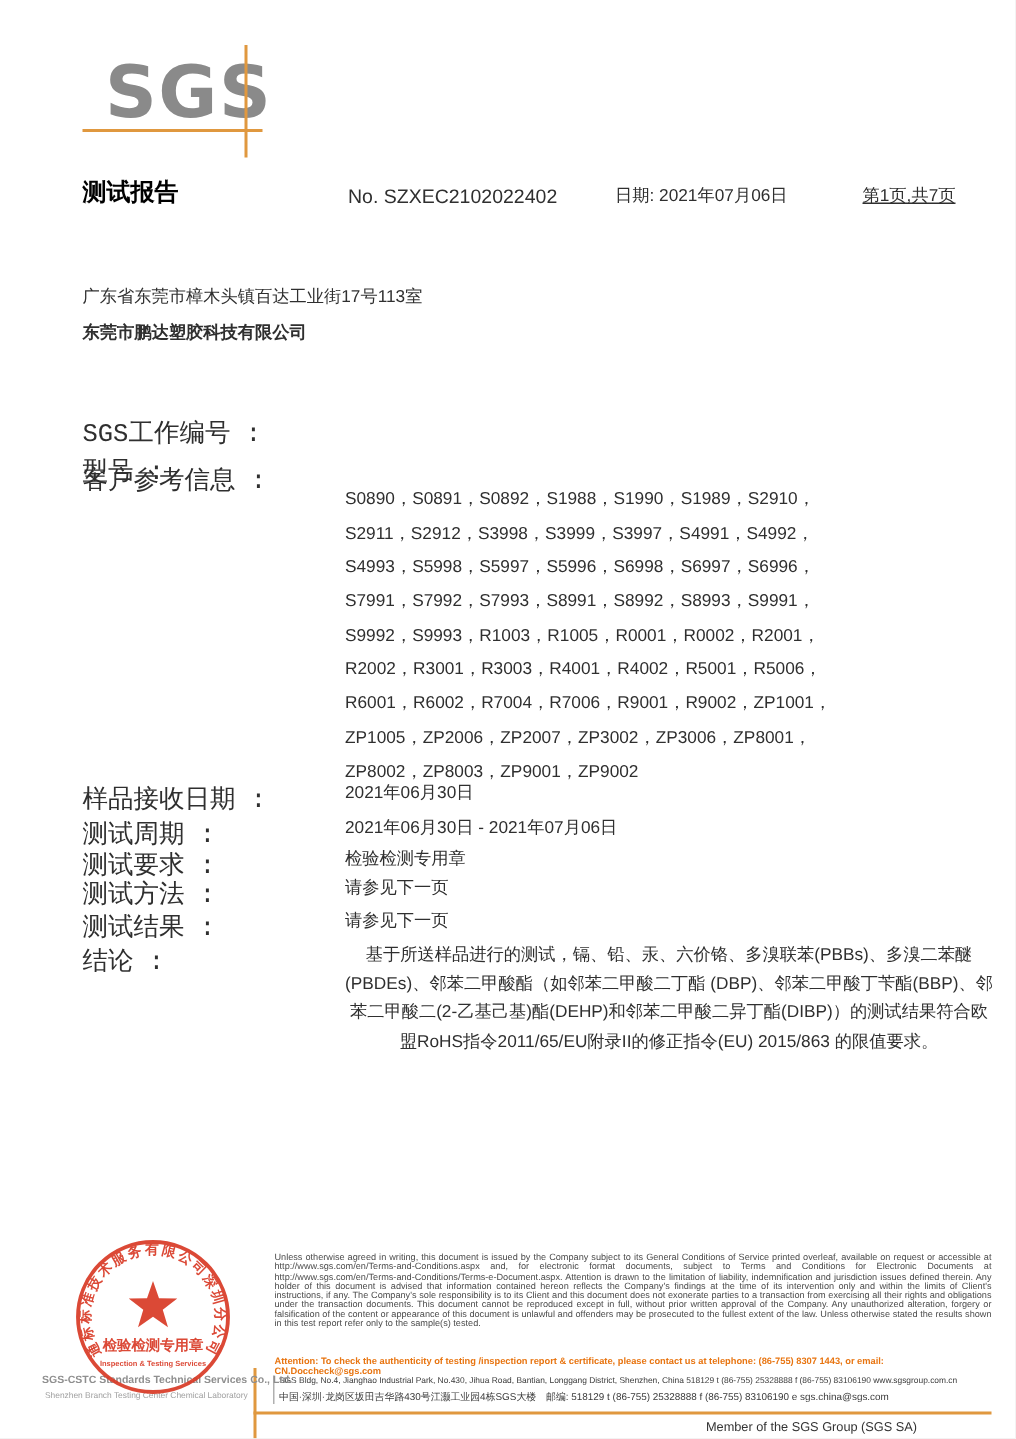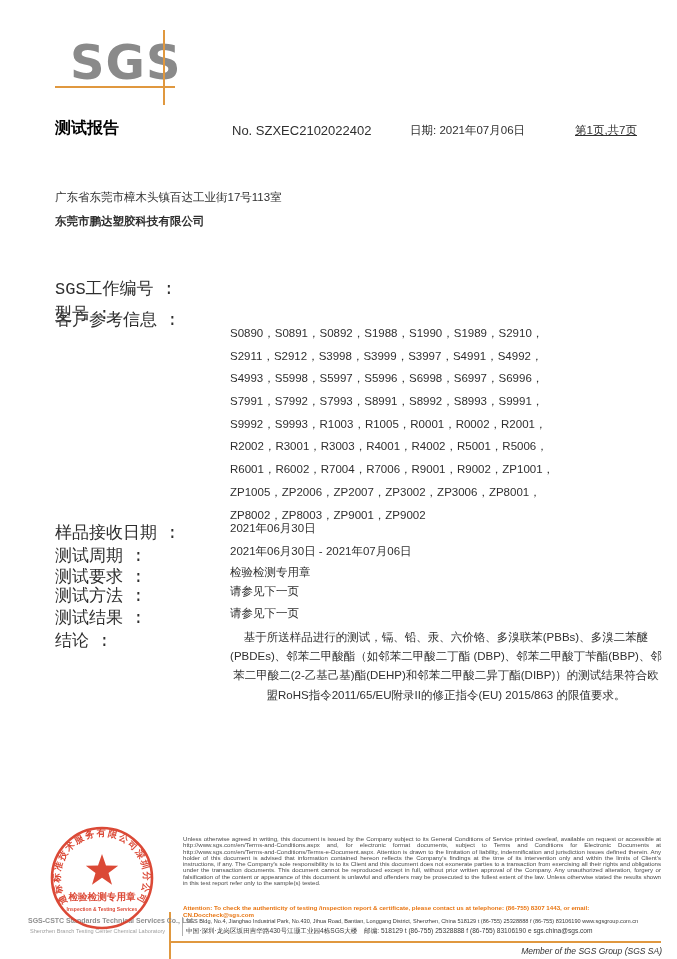--- a/index.html
+++ b/index.html
@@ -31,21 +31,21 @@
   
   .disclaimer{left:183px;top:836px;width:478px;font-size:6.1px;line-height:6.25px;
     text-align:justify;color:#4a4a4a;}
   .attention{left:183px;top:905px;width:478px;font-size:6.2px;line-height:6.8px;
     font-weight:bold;color:#e87511;}
   .addr-divider{left:182px;top:917px;width:1px;height:19px;background:#b0b0b0;}
   .addr-en{left:186px;top:918px;width:475px;font-size:5.6px;color:#3a3a3a;white-space:nowrap;}
   .addr-cn{left:186px;top:927px;width:475px;font-size:6.6px;color:#3a3a3a;white-space:nowrap;}
   .foot-vline{left:169px;top:912px;width:2px;height:47px;background:#e0983f;}
   .foot-hline{left:169px;top:941px;width:492px;height:2px;background:#e0983f;}
-  .member{left:420px;top:946px;width:242px;text-align:right;font-size:8.5px;color:#333;font-style:italic;}
+  .member{left:420px;top:946px;width:242px;text-align:center;font-size:8.5px;color:#333;}
   .stamp-co1{left:28px;top:917px;font-size:7px;font-weight:bold;color:#8f8f8f;white-space:nowrap;}
   .stamp-co2{left:30px;top:928px;font-size:5.6px;color:#a0a0a0;white-space:nowrap;}
   .stamp{left:46px;top:822px;width:112px;height:112px;z-index:3;opacity:0.92;}
 </style>
 </head>
 <body>
 
 <div class="page">
 
   <div class="abs logo-text">SGS</div>

